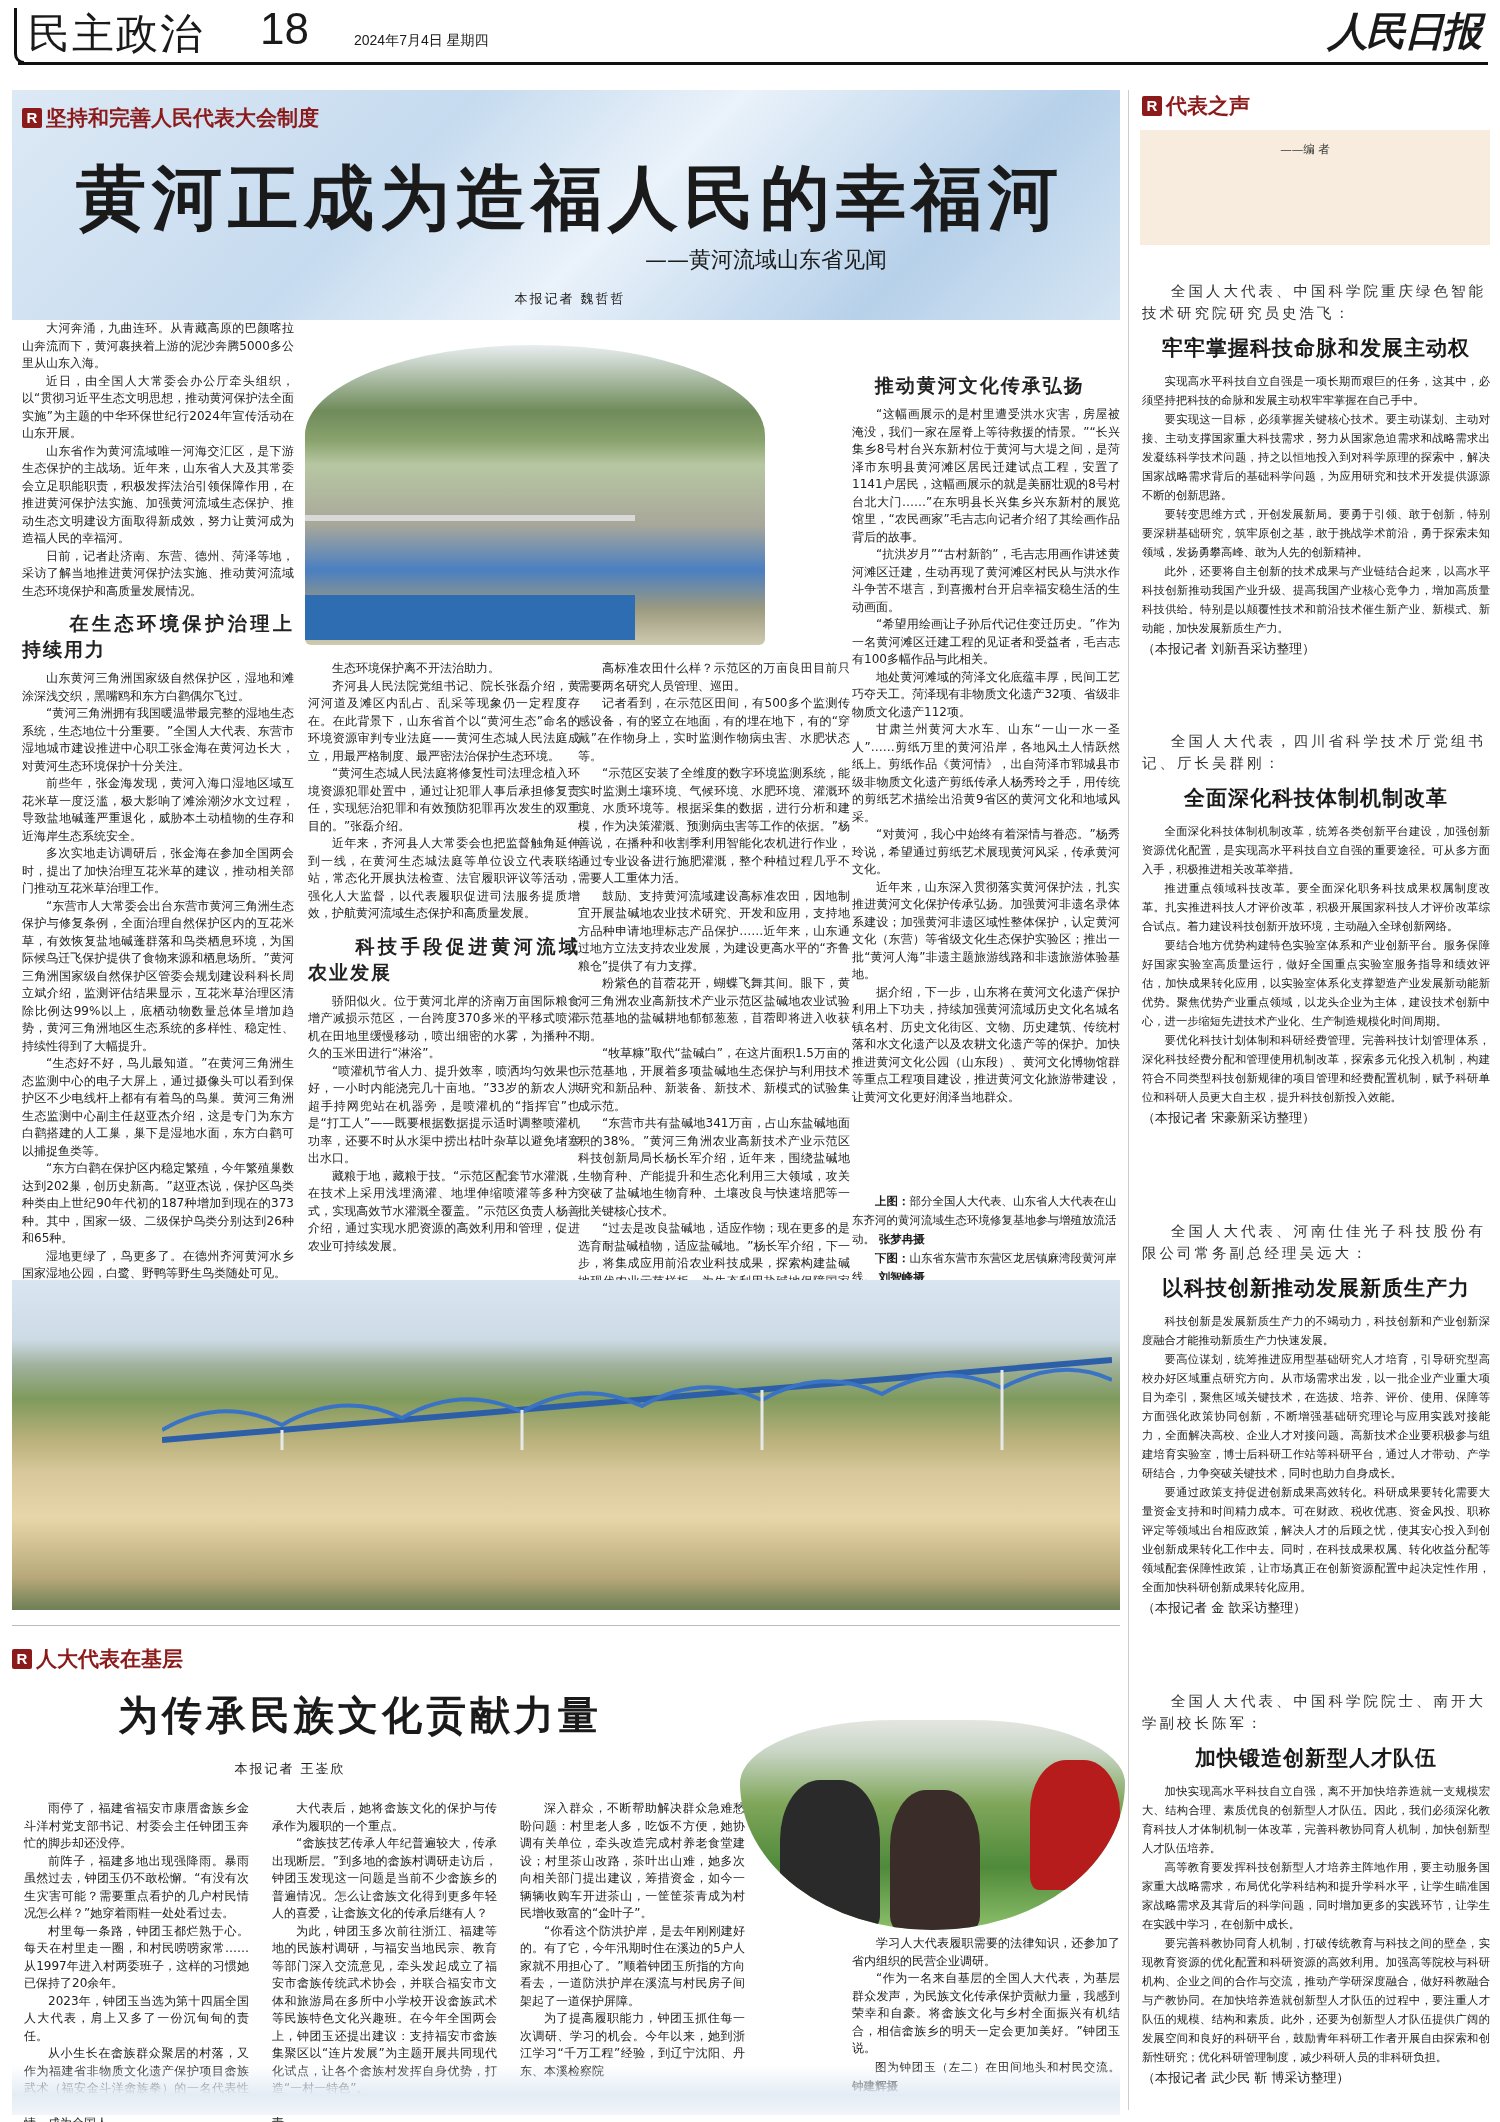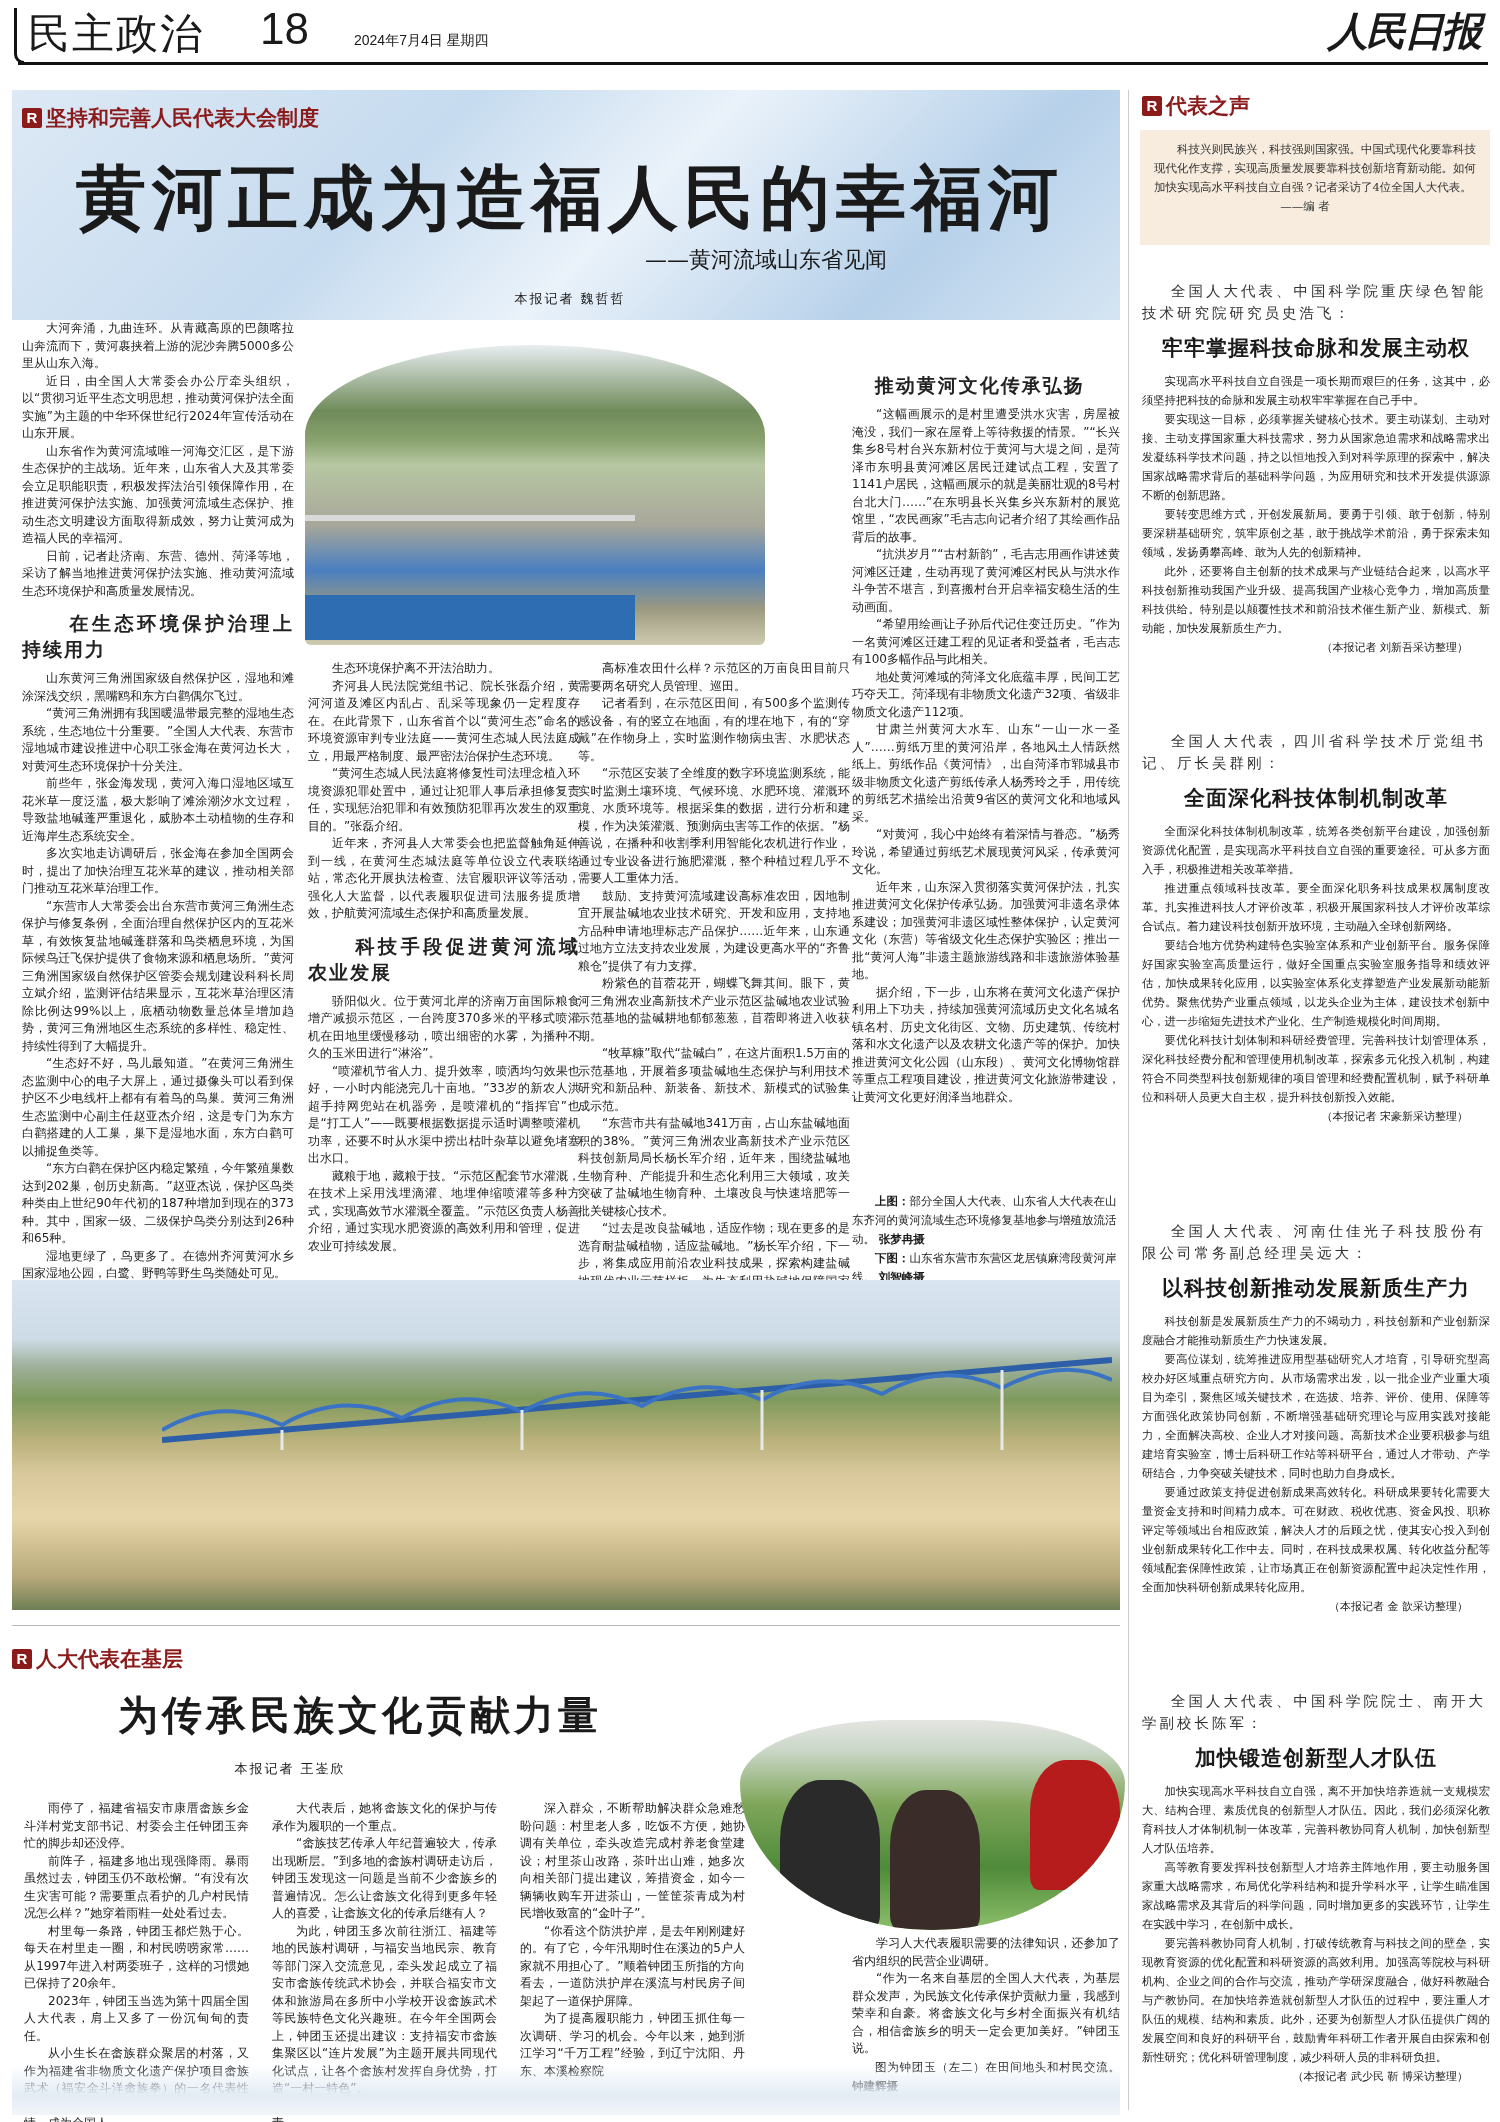--- a/index.html
+++ b/index.html
@@ -25,21 +25,21 @@
 .photo1{left:305px;top:345px;width:460px;height:300px;border-radius:50% 50% 6px 6px/30% 30% 6px 6px;background:linear-gradient(180deg,#e8eef0 0%,#6f8b5a 22%,#8aa36e 32%,#b7c7a2 40%,#a8a79a 60%,#4a7fc1 75%,#9c9a80 88%,#cfcbb0 100%);overflow:hidden}
 .photo1 .rail{position:absolute;left:0;top:170px;width:330px;height:6px;background:#d9d9d9}
 .photo1 .deck{position:absolute;left:0;top:250px;width:330px;height:45px;background:#2f6db3}
 .photo2{left:12px;top:1280px;width:1108px;height:330px;background:linear-gradient(180deg,#d9e6f1 0%,#cddbe6 18%,#9fb19c 26%,#7f9a5d 36%,#b8b07a 48%,#d7c79a 58%,#e6d6a9 72%,#b8a97a 90%,#6e7f55 100%)}
 .bridge{position:absolute;left:150px;top:60px;width:950px;height:110px}
 .editor-box{left:1140px;top:130px;width:350px;height:115px;background:#f7ecdd;padding:10px 14px;font-size:11.5px;line-height:19px;font-family:"DejaVu Serif",serif;color:#333}
 .rep-intro{font-size:14.5px;line-height:22px;letter-spacing:3px;text-indent:2em;color:#333}
 .rep-head{font-size:21px;font-weight:bold;text-align:center;letter-spacing:1px;margin:10px 0}
 .rep-body{font-size:11.3px;line-height:19px;text-align:justify;font-family:"DejaVu Serif",serif;color:#222}
 .rep-body p{text-indent:2em}
-.credit{text-align:right;font-size:11px;padding-right:22px;margin-top:2px}
+.credit{text-align:left;font-size:13px;padding-right:22px;margin-top:2px}
 .vdiv{left:1128px;top:90px;width:1px;height:2020px;background:#ccc}
 .hdiv{left:12px;top:1625px;width:1108px;height:1px;background:#bbb}
 .caption{font-size:11.5px;line-height:19px;font-family:"DejaVu Serif",serif}
 .caption p{text-indent:2em}
 .photo3{left:740px;top:1720px;width:385px;height:210px;border-radius:40% 40% 50% 50%/30% 30% 70% 70%;background:linear-gradient(180deg,#e4e6e1 0%,#c9d6c6 15%,#7fa65a 40%,#4f8a3a 70%,#8cbf6a 100%);overflow:hidden}
 .p3-person{position:absolute;border-radius:40% 40% 10% 10%}
 .bottom-wave{left:12px;top:2065px;width:1108px;height:50px;background:linear-gradient(180deg,rgba(255,255,255,0) 0%,#e3ecf5 60%,#f2f6fa 100%)}
 </style>
 </head>
 <body>
@@ -137,21 +137,20 @@
 </div>
 
 <div class="abs vdiv"></div>
 <div class="abs hdiv"></div>
 
 <div class="abs kicker" style="left:1142px;top:92px">
   <span class="rbox">R</span>
   <span>代表之声</span>
 </div>
 <div class="abs editor-box">
-  <p style="text-indent:2em">科技兴则民族兴，科技强则国家强。中国式现代化要靠科技现代化作支撑，实现高质量发展要靠科技创新培育新动能。如何加快实现高水平科技自立自强？记者采访了4位全国人大代表。</p>
   <p style="text-align:center;padding-right:20px">——编  者</p>
 </div>
 
 <div class="abs" style="left:1142px;top:280px;width:348px">
   <div class="rep-intro">全国人大代表、中国科学院重庆绿色智能技术研究院研究员史浩飞：</div>
   <div class="rep-head">牢牢掌握科技命脉和发展主动权</div>
   <div class="rep-body">
     <p>实现高水平科技自立自强是一项长期而艰巨的任务，这其中，必须坚持把科技的命脉和发展主动权牢牢掌握在自己手中。</p>
     <p>要实现这一目标，必须掌握关键核心技术。要主动谋划、主动对接、主动支撑国家重大科技需求，努力从国家急迫需求和战略需求出发凝练科学技术问题，持之以恒地投入到对科学原理的探索中，解决国家战略需求背后的基础科学问题，为应用研究和技术开发提供源源不断的创新思路。</p>
     <p>要转变思维方式，开创发展新局。要勇于引领、敢于创新，特别要深耕基础研究，筑牢原创之基，敢于挑战学术前沿，勇于探索未知领域，发扬勇攀高峰、敢为人先的创新精神。</p>

